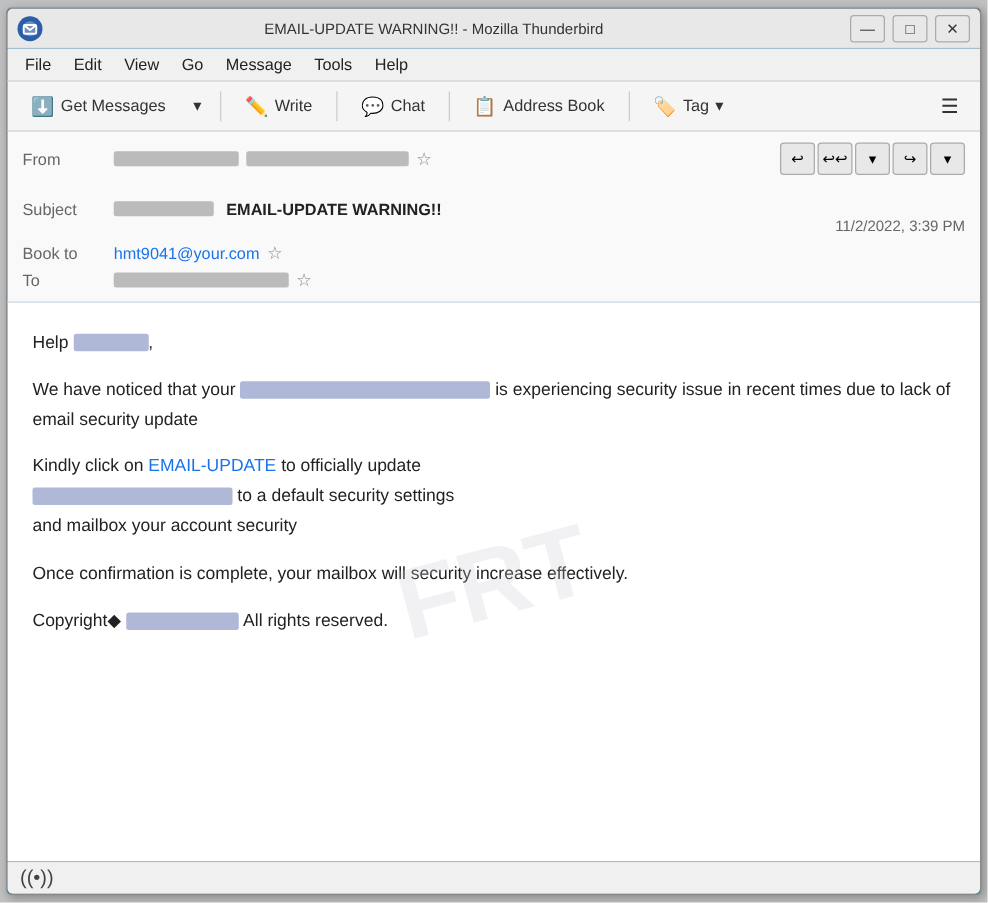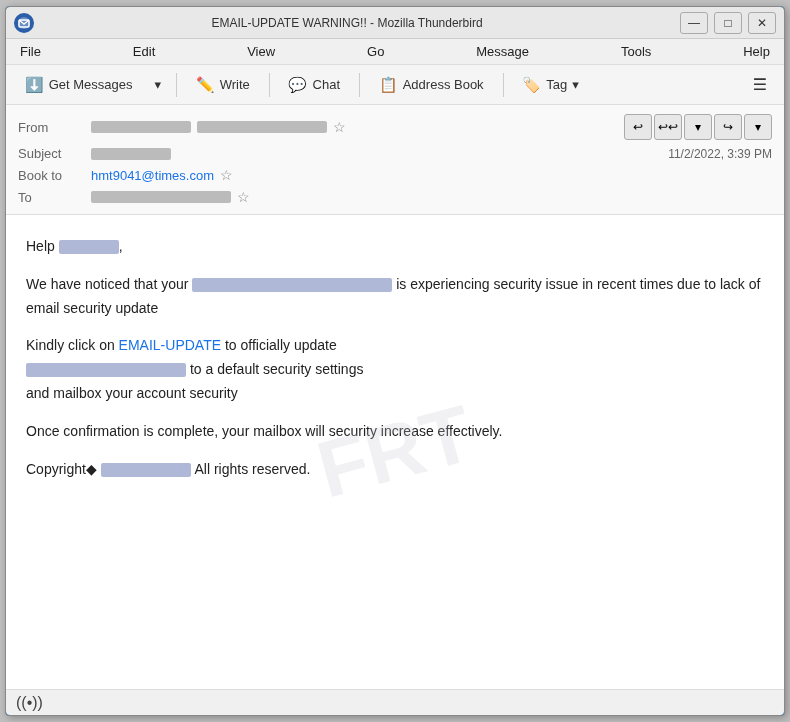--- a/index.html
+++ b/index.html
@@ -8,41 +8,41 @@
     .window { width: 780px; height: 710px; background: #0369a1; border: 1px solid #888; border-radius: 4px; display: flex; flex-direction: column; box-shadow: 2px 2px 8px rgba(0,0,0,0.3); }
 
     
     .titlebar { background: #e8e8e8; height: 32px; display: flex; align-items: center; padding: 0 8px; border-bottom: 1px solid #ccc; border-radius: 4px 4px 0 0; }
     .titlebar-icon { width: 20px; height: 20px; background: #2b5da8; border-radius: 50%; margin-right: 8px; display: flex; align-items: center; justify-content: center; color: white; font-size: 11px; font-weight: bold; flex-shrink: 0; }
     .titlebar-title { flex: 1; text-align: center; font-size: 12px; color: #333; margin-left: -28px; }
     .titlebar-controls { display: flex; gap: 6px; }
     .titlebar-btn { width: 28px; height: 22px; background: #e8e8e8; border: 1px solid #aaa; border-radius: 3px; cursor: pointer; display: flex; align-items: center; justify-content: center; font-size: 12px; color: #333; }
 
     
-    .menubar { background: #f0f0f0; height: 26px; display: flex; align-items: center; padding: 0 6px; border-bottom: 1px solid #ddd; gap: 2px; justify-content: space-between; }
+    .menubar { background: #f0f0f0; height: 26px; display: flex; align-items: center; padding: 0 6px; border-bottom: 1px solid #ddd; gap: 2px; }
     .menu-item { padding: 3px 8px; font-size: 13px; color: #222; cursor: pointer; border-radius: 3px; }
 
     
     .toolbar { background: #f5f5f5; height: 40px; display: flex; align-items: center; padding: 0 8px; border-bottom: 1px solid #ddd; gap: 4px; }
     .toolbar-btn { display: flex; align-items: center; gap: 5px; padding: 4px 10px; background: transparent; border: 1px solid transparent; border-radius: 4px; cursor: pointer; font-size: 13px; color: #333; }
     .toolbar-btn .icon { font-size: 15px; }
     .toolbar-separator { width: 1px; background: #ccc; height: 24px; margin: 0 4px; }
     .toolbar-dropdown { display: flex; align-items: center; gap: 2px; padding: 4px 6px; cursor: pointer; font-size: 13px; color: #333; border: 1px solid transparent; border-radius: 4px; }
     .hamburger-btn { margin-left: auto; padding: 4px 8px; font-size: 16px; cursor: pointer; color: #333; border: 1px solid transparent; border-radius: 4px; }
 
     
     .email-header { background: #f9f9f9; border-bottom: 1px solid #ddd; padding: 6px 12px; }
     .header-row { display: flex; align-items: center; padding: 3px 0; font-size: 13px; }
     .header-label { color: #666; width: 65px; text-align: left; margin-right: 8px; flex-shrink: 0; }
     .header-value { flex: 1; color: #333; display: flex; align-items: center; gap: 6px; }
     .header-value .redacted { background: #bbb; border-radius: 2px; height: 12px; display: inline-block; }
     .star-icon { color: #888; font-size: 14px; cursor: pointer; }
     .subject-value { font-weight: bold; color: #222; }
     .subject-prefix { background: #bbb; border-radius: 2px; height: 12px; width: 80px; display: inline-block; margin-right: 4px; }
-    .date-text { color: #666; font-size: 12px; margin-left: auto; }
+    .date-text { color: #666; font-size: 12px; margin-left: auto; margin-top: 28px; }
     .link-blue { color: #1a73e8; text-decoration: none; }
     .nav-buttons { display: flex; align-items: center; gap: 2px; margin-left: auto; }
     .nav-btn { width: 28px; height: 26px; background: #e8e8e8; border: 1px solid #aaa; border-radius: 3px; display: flex; align-items: center; justify-content: center; font-size: 12px; cursor: pointer; }
 
     
     .email-body { flex: 1; background: white; padding: 20px 20px; font-size: 14px; line-height: 1.7; color: #222; overflow-y: auto; position: relative; }
     .email-body-watermark { position: absolute; top: 50%; left: 50%; transform: translate(-50%, -50%) rotate(-15deg); font-size: 80px; font-weight: 900; color: rgba(200,200,210,0.25); white-space: nowrap; pointer-events: none; user-select: none; font-family: Arial Black, sans-serif; }
     .email-body p { margin-bottom: 14px; }
     .redacted-inline { background: #b0b8d8; border-radius: 2px; height: 14px; display: inline-block; vertical-align: middle; }
     .email-link { color: #1a73e8; cursor: pointer; }
@@ -127,28 +127,29 @@
         <div class="nav-btn">▾</div>
         <div class="nav-btn">↪</div>
         <div class="nav-btn">▾</div>
       </div>
     </div>
 
     <div class="header-row">
       <span class="header-label">Subject</span>
       <span class="header-value">
         <span class="subject-prefix"></span>
+        <span class="subject-value">EMAIL-UPDATE WARNING!!</span>
       </span>
       <span class="date-text">11/2/2022, 3:39 PM</span>
     </div>
 
     <div class="header-row">
       <span class="header-label">Book to</span>
       <span class="header-value">
-        <a class="link-blue">hmt9041@times.com</a>
+        <a class="link-blue">hmt9041@your.com</a>
         <span class="star-icon">☆</span>
       </span>
     </div>
 
     <div class="header-row">
       <span class="header-label">To</span>
       <span class="header-value">
         <span class="redacted" style="width: 140px;"></span>
         <span class="star-icon">☆</span>
       </span>

